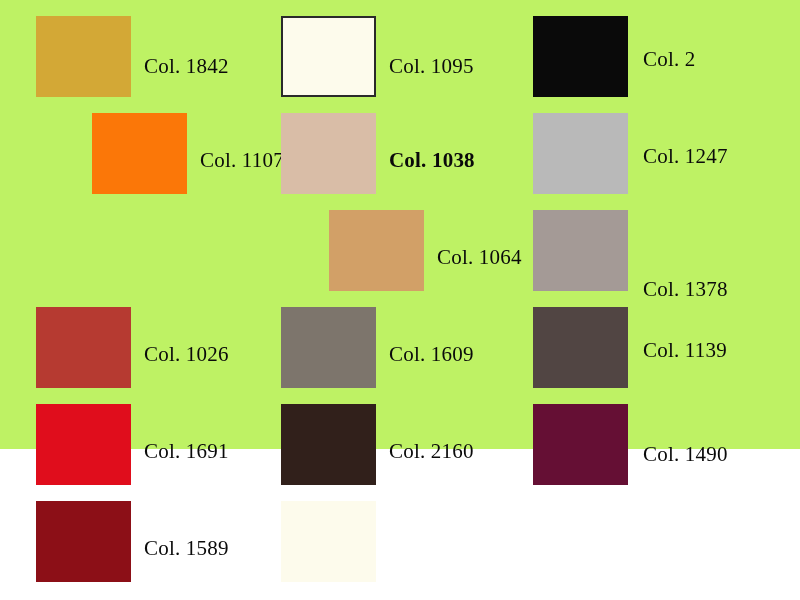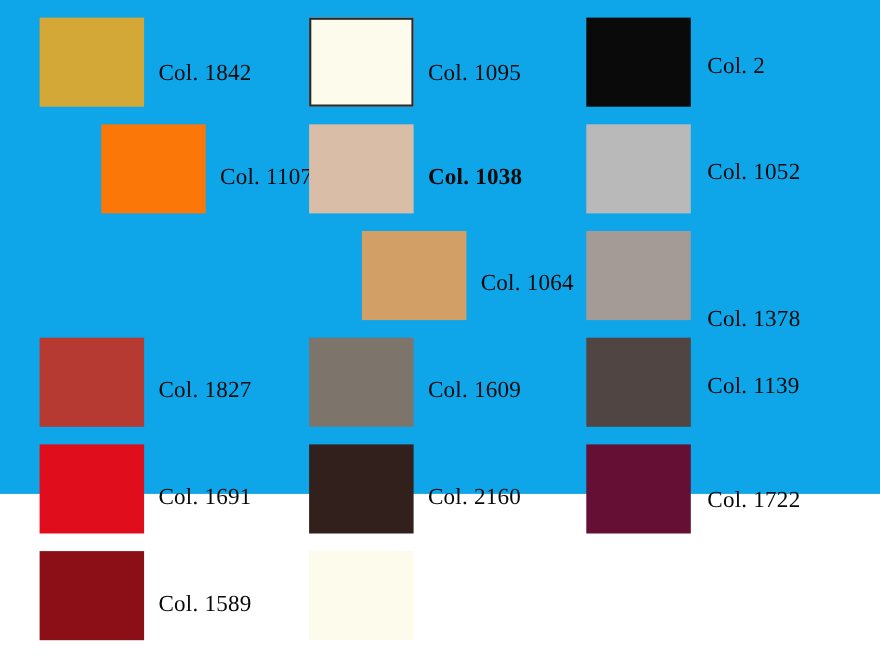--- a/index.html
+++ b/index.html
@@ -15,21 +15,21 @@
     overflow: hidden;
     font-family: "Liberation Serif", "DejaVu Serif", serif;
     color: #000000;
   }
   #swatch-chart {
     position: absolute;
     left: 0;
     top: 0;
     width: 800px;
     height: 449px;
-    background: #0ea5e9;
+    background: #bef264;
   }
   .swatch-cell {
     position: absolute;
   }
   .swatch-chip {
     position: absolute;
     left: 0;
     top: 0;
     width: 95px;
     height: 81px;
@@ -55,21 +55,21 @@
     <div class="swatch-cell" style="left: 36px; top: 16px; width: 764px; height: 81px;">
       <div class="swatch-chip" title="#d3a836" style="width: 95px; height: 81px; background: rgb(211, 168, 54);"></div>
       <div class="swatch-label" style="left: 108px; top: 40px;">Col. 1842</div>
     </div>
     <div class="swatch-cell" style="left: 48px; top: 113px; width: 764px; height: 81px; margin-left: 44px;">
       <div class="swatch-chip" title="#fb7708" style="width: 95px; height: 81px; background: rgb(251, 119, 8);"></div>
       <div class="swatch-label" style="left: 108px; top: 37px;">Col. 1107</div>
     </div>
     <div class="swatch-cell" style="left: 36px; top: 307px; width: 764px; height: 81px;">
       <div class="swatch-chip" title="#b63a31" style="width: 95px; height: 81px; background: rgb(182, 58, 49);"></div>
-      <div class="swatch-label" style="left: 108px; top: 37px;">Col. 1827</div>
+      <div class="swatch-label" style="left: 108px; top: 37px;">Col. 1026</div>
     </div>
     <div class="swatch-cell" style="left: 36px; top: 404px; width: 764px; height: 81px;">
       <div class="swatch-chip" title="#e00d1c" style="width: 95px; height: 81px; background: rgb(224, 13, 28);"></div>
       <div class="swatch-label" style="left: 108px; top: 37px;">Col. 1691</div>
     </div>
     <div class="swatch-cell" style="left: 36px; top: 501px; width: 764px; height: 81px;">
       <div class="swatch-chip" title="#8c0f17" style="width: 95px; height: 81px; background: rgb(140, 15, 23);"></div>
       <div class="swatch-label" style="left: 108px; top: 37px;">Col. 1589</div>
     </div>
     <div class="swatch-cell" style="left: 281px; top: 16px; width: 519px; height: 81px;">
@@ -94,27 +94,27 @@
     </div>
     <div class="swatch-cell" style="left: 281px; top: 501px; width: 519px; height: 81px;">
       <div class="swatch-chip" title="#fdfbec" style="width: 95px; height: 81px; background: rgb(253, 251, 236);"></div>
     </div>
     <div class="swatch-cell" style="left: 533px; top: 16px; width: 267px; height: 81px;">
       <div class="swatch-chip" title="#0a0a0a" style="width: 95px; height: 81px; background: rgb(10, 10, 10);"></div>
       <div class="swatch-label" style="left: 110px; top: 33px;">Col. 2</div>
     </div>
     <div class="swatch-cell" style="left: 533px; top: 113px; width: 267px; height: 81px;">
       <div class="swatch-chip" title="#b9b9b9" style="width: 95px; height: 81px; background: rgb(185, 185, 185);"></div>
-      <div class="swatch-label" style="left: 110px; top: 33px;">Col. 1052</div>
+      <div class="swatch-label" style="left: 110px; top: 33px;">Col. 1247</div>
     </div>
     <div class="swatch-cell" style="left: 533px; top: 210px; width: 267px; height: 81px;">
       <div class="swatch-chip" title="#a49a96" style="width: 95px; height: 81px; background: rgb(164, 154, 150);"></div>
       <div class="swatch-label" style="left: 110px; top: 33px; margin-top: 36px;">Col. 1378</div>
     </div>
     <div class="swatch-cell" style="left: 533px; top: 307px; width: 267px; height: 81px;">
       <div class="swatch-chip" title="#514543" style="width: 95px; height: 81px; background: rgb(81, 69, 67);"></div>
       <div class="swatch-label" style="left: 110px; top: 33px;">Col. 1139</div>
     </div>
     <div class="swatch-cell" style="left: 533px; top: 404px; width: 267px; height: 81px;">
       <div class="swatch-chip" title="#650f34" style="width: 95px; height: 81px; background: rgb(101, 15, 52);"></div>
-      <div class="swatch-label" style="left: 110px; top: 40px;">Col. 1722</div>
+      <div class="swatch-label" style="left: 110px; top: 40px;">Col. 1490</div>
     </div>
   </div>
 
 </body></html>

